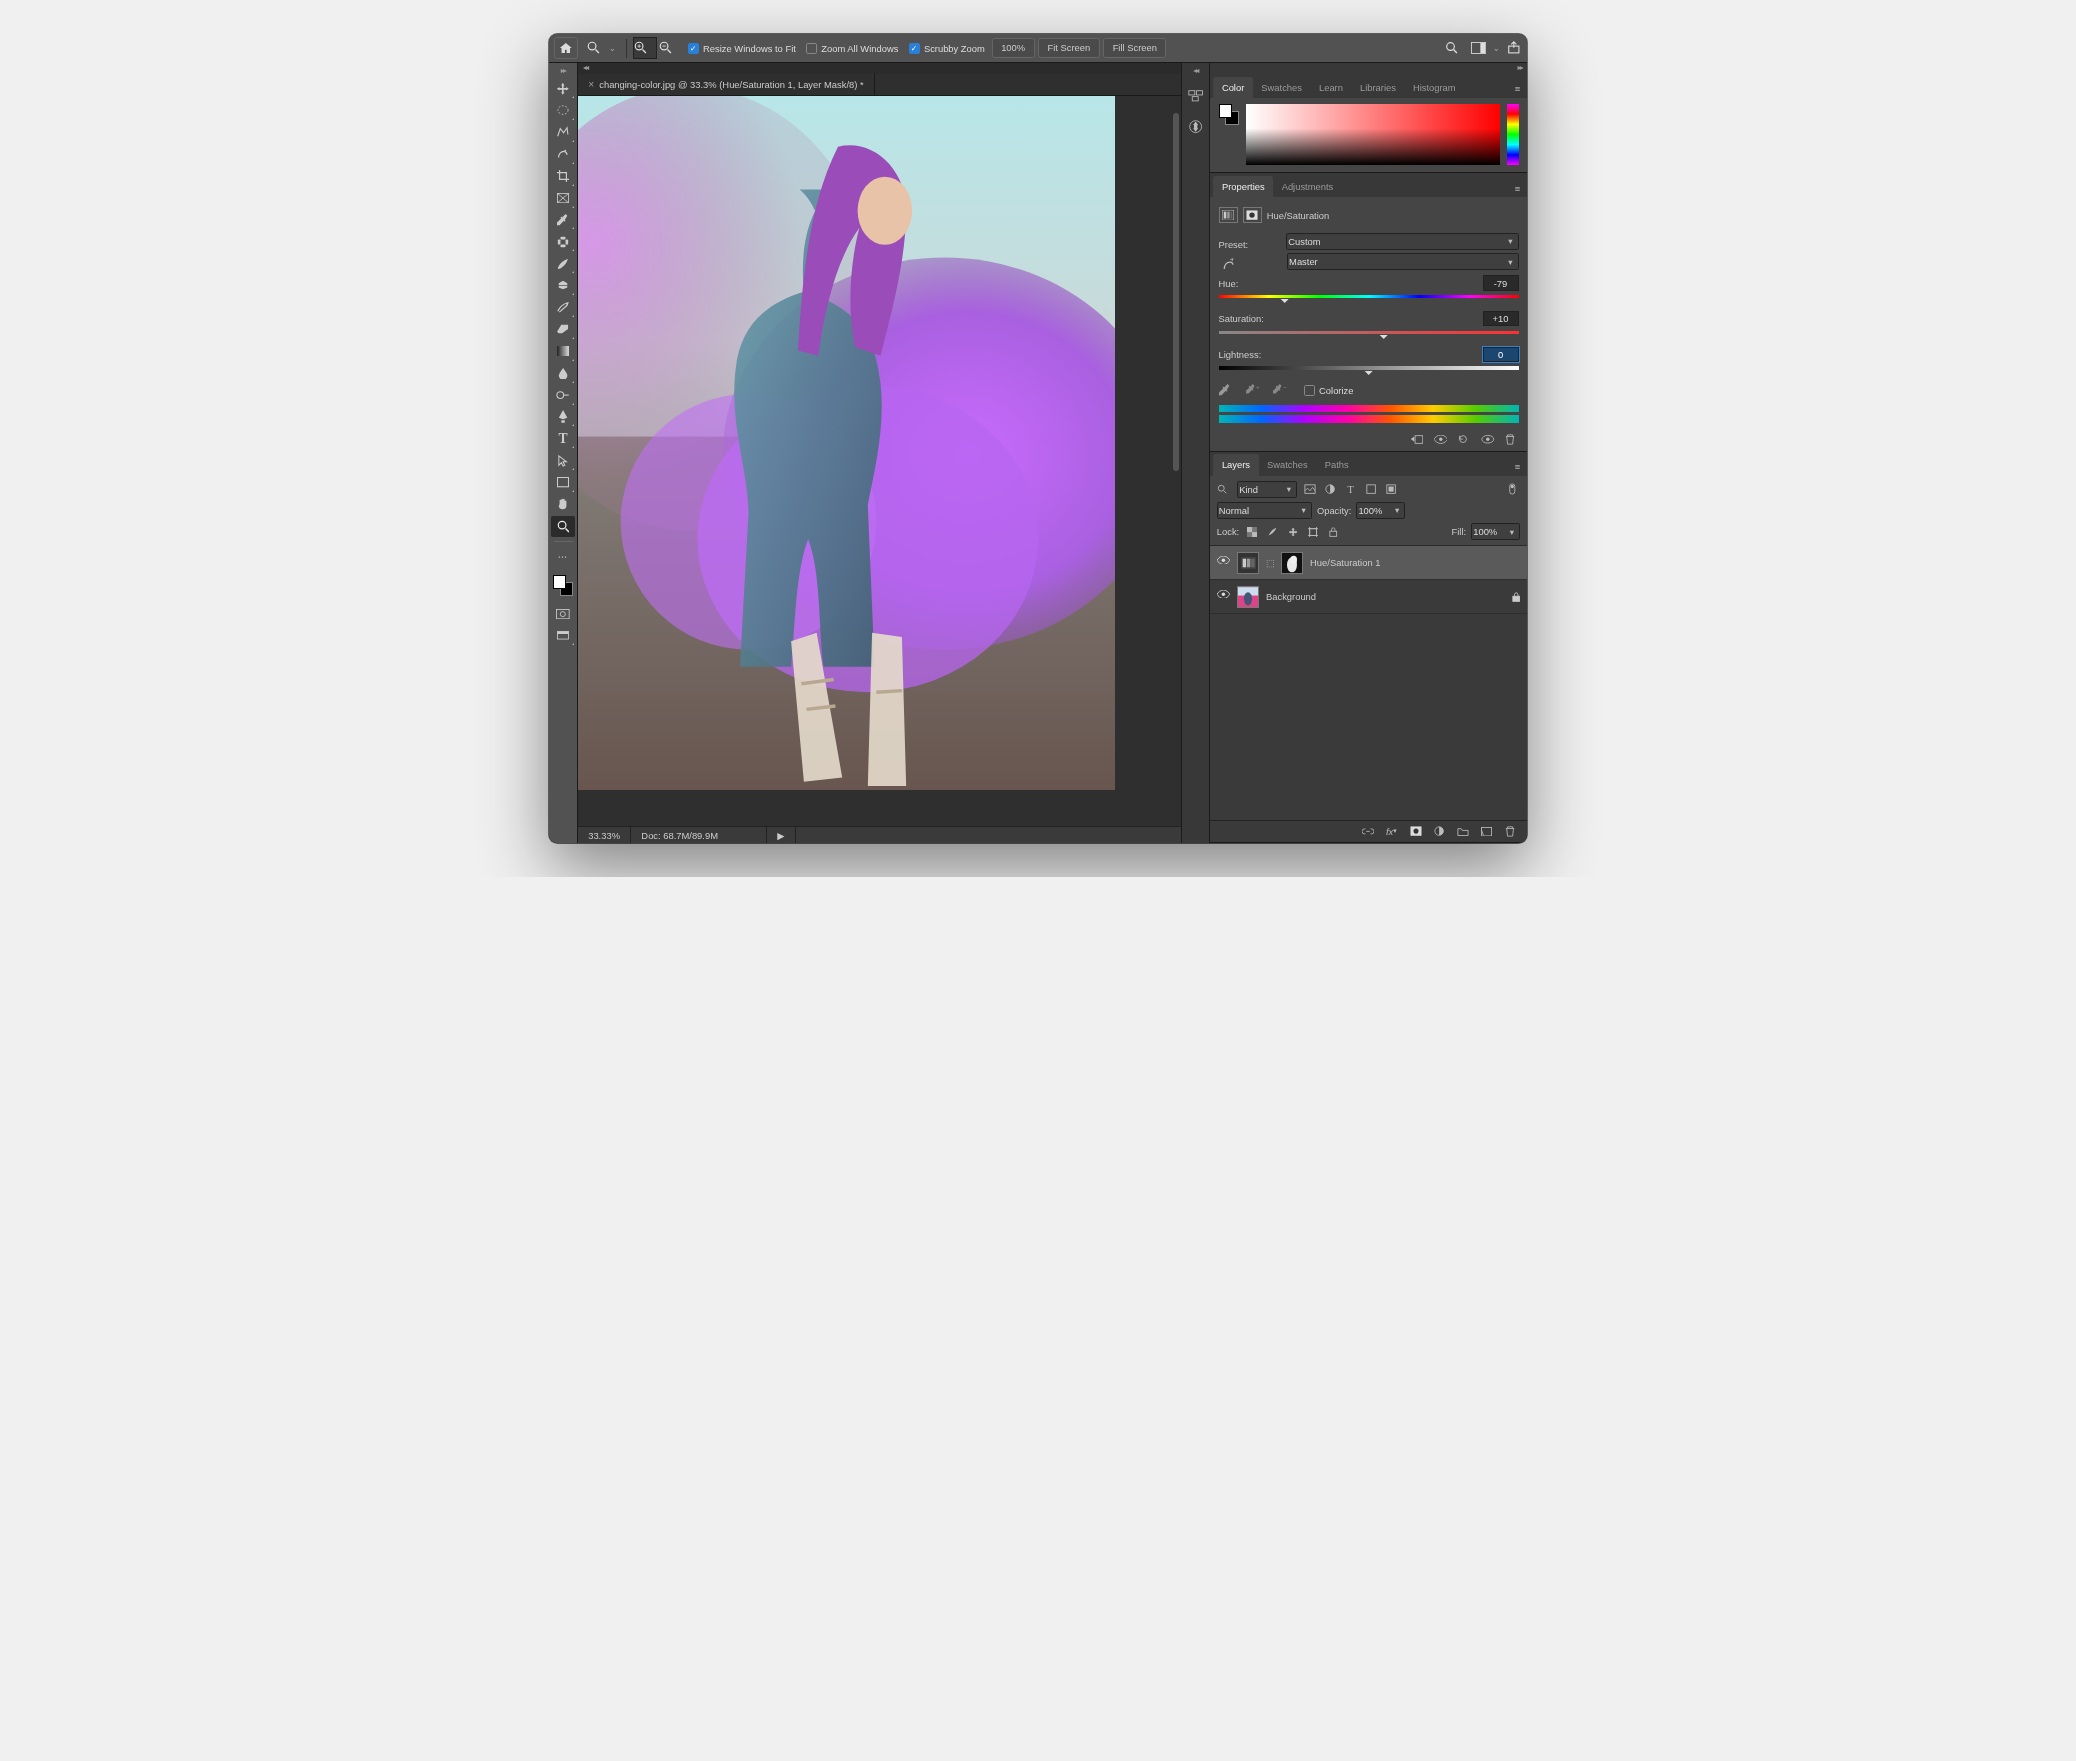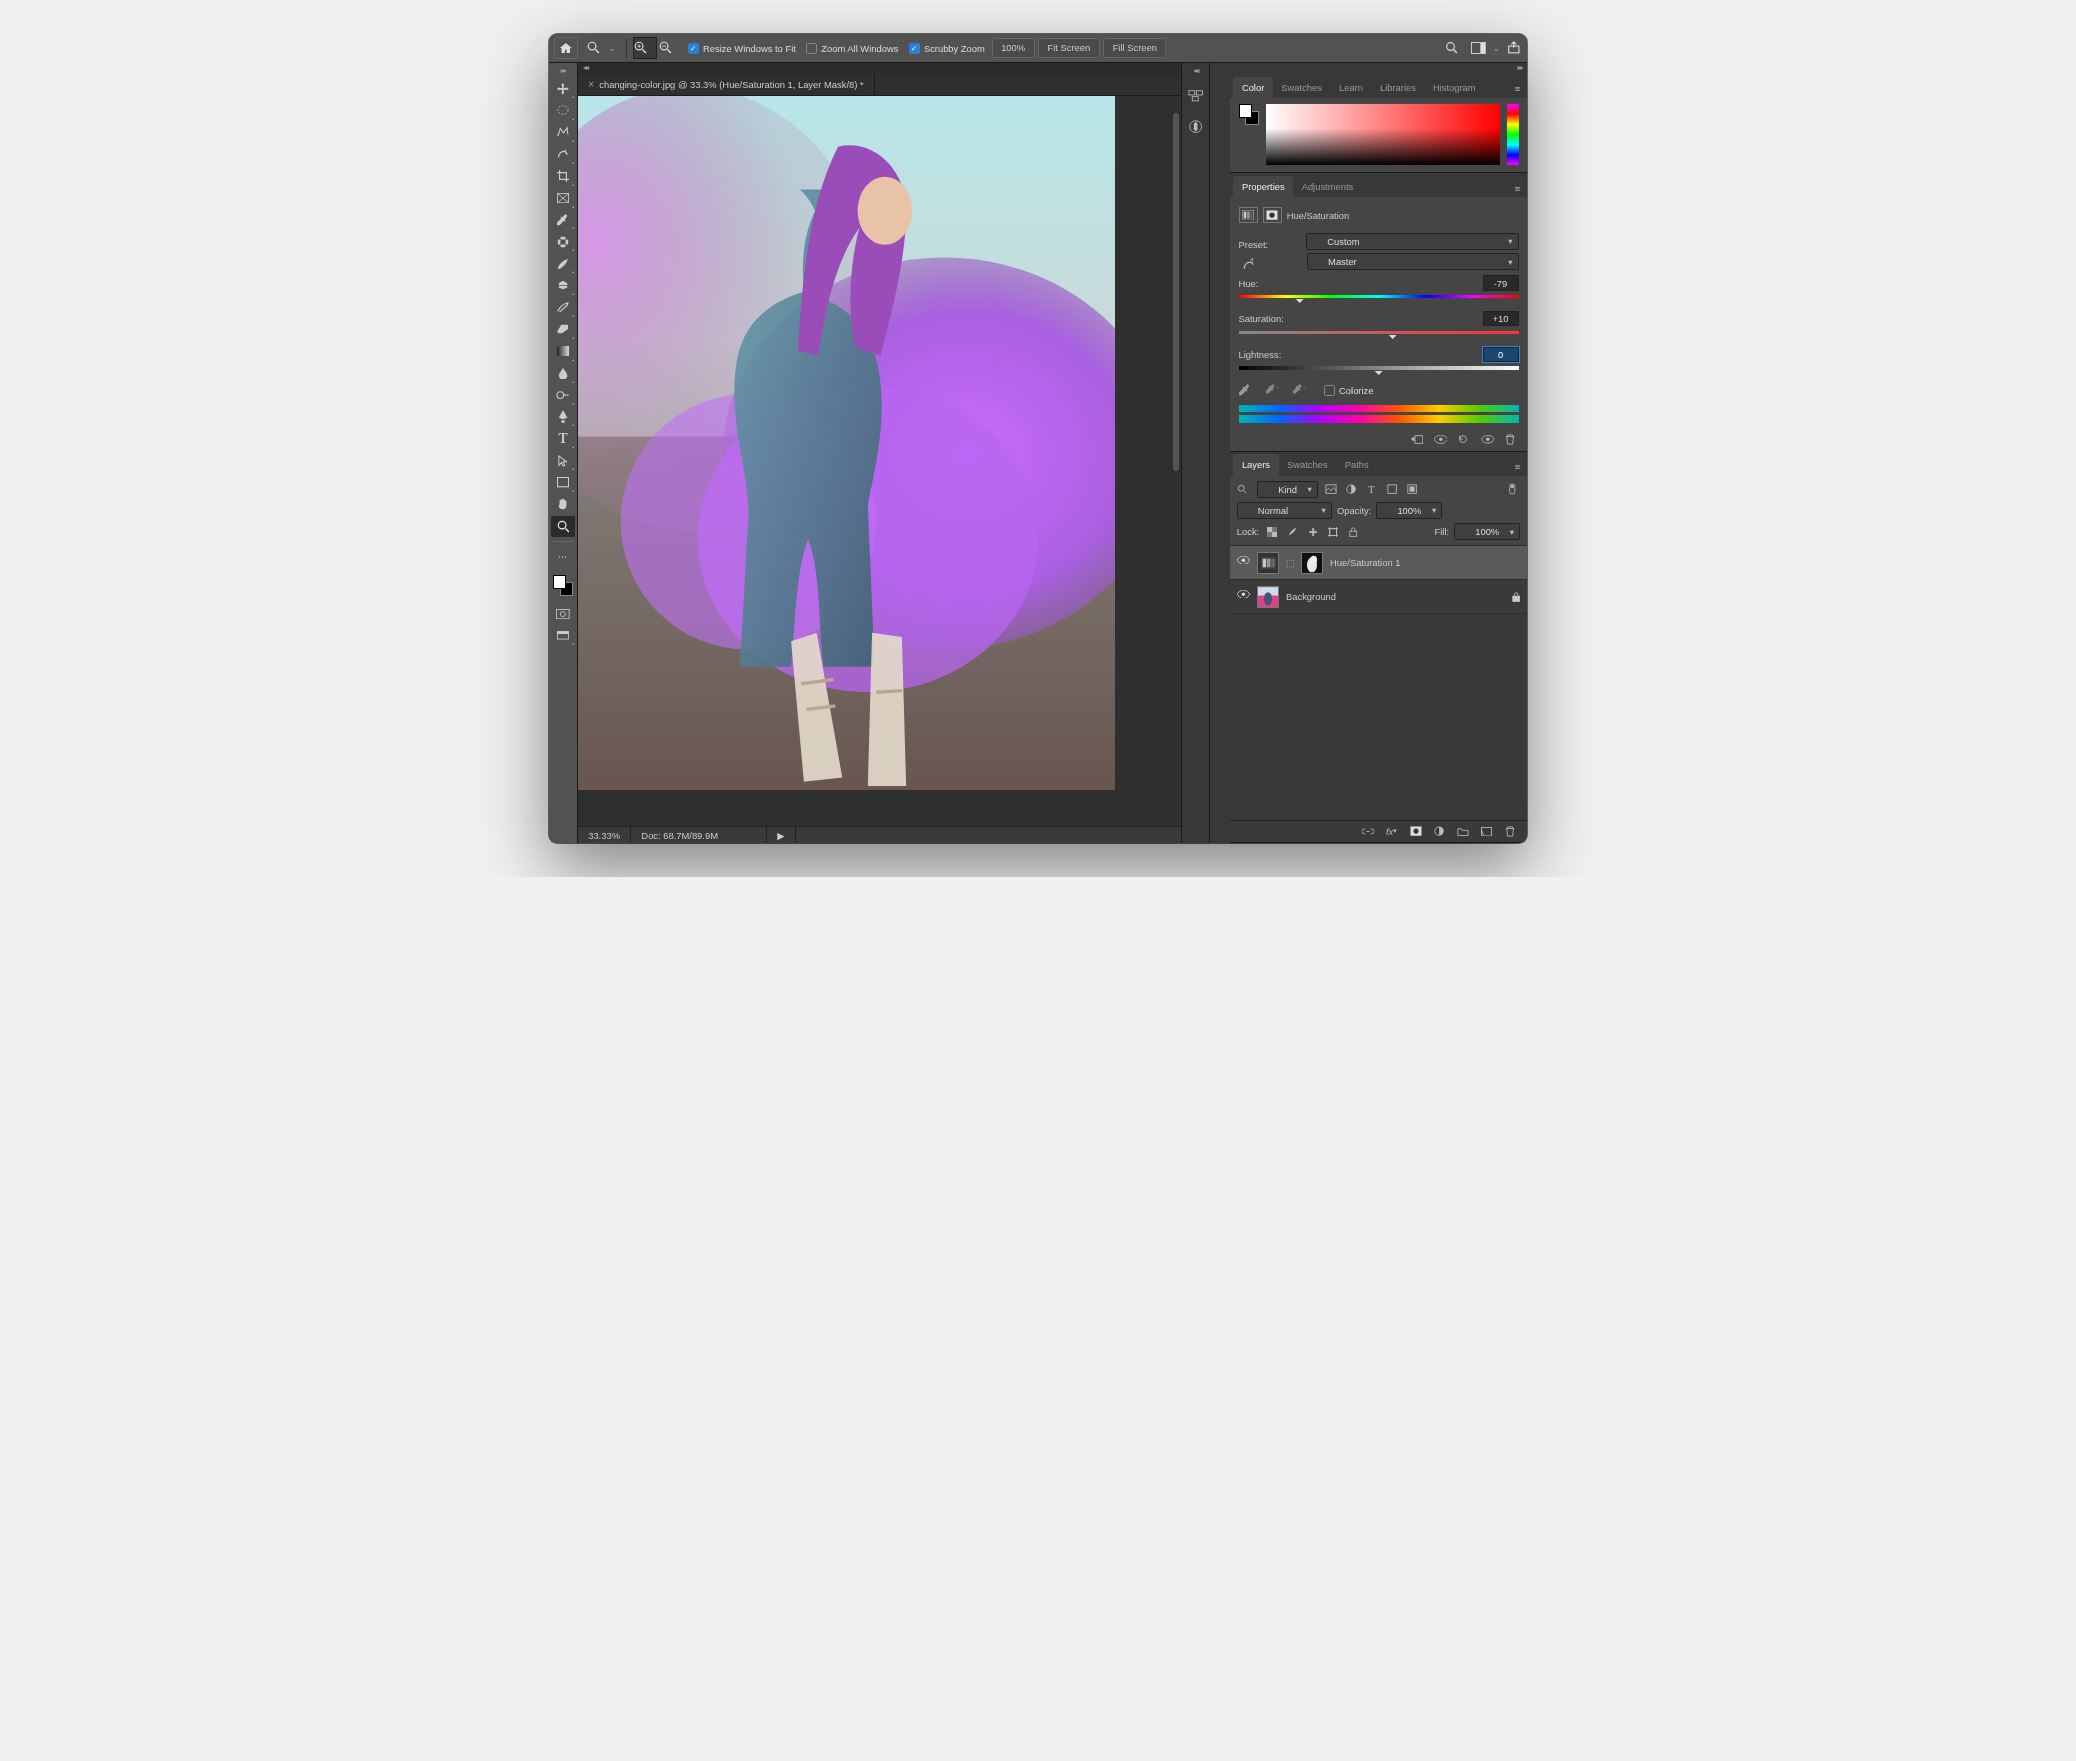--- a/index.html
+++ b/index.html
@@ -63,40 +63,40 @@
   .canvas-wrap{flex:1;position:relative;overflow:hidden;background:#2f2f2f;display:flex;}
   .canvas{flex:1;display:flex;align-items:center;justify-content:center;position:relative;}
   .photo{width:537px;height:694px;position:absolute;top:0;left:0;}
   .status{height:17px;background:#3a3a3a;border-top:0.9px solid #222;display:flex;align-items:center;font-size:9.4px;color:#ccc;}
   .status .cell{padding:0 10.2px;border-right:0.9px solid #222;height:100%;display:flex;align-items:center;}
   
   .midstrip{width:29px;background:var(--bg-1);border-left:0.9px solid #1a1a1a;border-right:0.9px solid #1a1a1a;display:flex;flex-direction:column;align-items:center;padding-top:3.4px;gap:6.8px;}
   .mid-ico{width:24px;height:24px;display:flex;align-items:center;justify-content:center;color:#bbb;border:0.9px solid transparent;}
   
   .panels{width:317px;background:var(--bg-1);display:flex;flex-direction:column;min-height:0;}
-  .panel{border-bottom:0.9px solid #1a1a1a;display:flex;flex-direction:column;margin-left:20px;}
+  .panel{border-bottom:0.9px solid #1a1a1a;display:flex;flex-direction:column;}
   .p-tabs{height:24px;display:flex;align-items:flex-end;padding:0 3.4px;gap:0;position:relative;}
   .p-tab{padding:5.1px 8.5px;font-size:9.4px;color:#999;border-top-left-radius:2.6px;border-top-right-radius:2.6px;}
   .p-tab.on{color:#eee;background:var(--bg-2);}
   .p-menu{margin-left:auto;color:#aaa;padding:3.4px;}
   .p-body{background:var(--bg-2);padding:6.8px 8.5px;}
   
   .color-body{display:flex;gap:6.8px;align-items:flex-start;}
   .mini-sw{position:relative;width:20.4px;height:20.4px;}
   .mini-sw .a{position:absolute;left:0;top:0;width:13.6px;height:13.6px;background:#fff;border:0.9px solid #000;}
   .mini-sw .b{position:absolute;right:0;bottom:0;width:13.6px;height:13.6px;background:#000;border:0.9px solid #888;}
   .color-field{flex:1;height:61px;background:linear-gradient(to right,#fff,#ff0000);position:relative;}
   .color-field::after{content:'';position:absolute;inset:0;background:linear-gradient(to top,#000,transparent 60%);}
   .hue-strip{width:12px;height:61px;background:linear-gradient(to bottom,#f0f,#f00,#ff0,#0f0,#0ff,#00f,#f0f);}
   
   .prop-head{display:flex;align-items:center;gap:5.1px;padding:3.4px 0 6.8px;}
   .prop-head .chip{width:19px;height:15.3px;border:0.9px solid #777;display:flex;align-items:center;justify-content:center;color:#ccc;font-size:8.5px;}
   .row{display:flex;align-items:flex-end;gap:6.8px;margin:3.4px 0;font-size:9.4px;}
   .row label{width:61px;color:#ccc;}
-  .dd{flex:1;height:17px;background:var(--dropdown-bg);border:0.9px solid #222;border-radius:1.7px;display:flex;align-items:center;padding:0 20px;color:#ddd;position:relative;}
+  .dd{flex:1;height:17px;background:var(--dropdown-bg);border:0.9px solid #222;border-radius:1.7px;display:flex;align-items:center;padding:0 1px;color:#ddd;position:relative;}
   .dd::after{content:'▾';position:absolute;right:5.1px;color:#bbb;font-size:8.5px;}
   .dd.small{flex:0 0 60px;}
   .val-box{width:36px;height:15.3px;background:#2a2a2a;border:0.9px solid #222;text-align:center;color:#ddd;font-size:9.4px;display:flex;align-items:center;justify-content:center;}
   .val-box.active{outline:0.9px solid #2e84d8;background:#1b4670;color:#fff;}
   .slider-row{margin:5.1px 0 10.2px;}
   .slider-label{display:flex;justify-content:space-between;align-items:center;margin-bottom:1.7px;}
   .slider-track{height:8.5px;position:relative;}
   .slider-track .bar{height:3.4px;position:absolute;top:2.6px;left:0;right:0;}
   .hue-bar{background:linear-gradient(to right,#f00,#ff0,#0f0,#0ff,#00f,#f0f,#f00);}
   .sat-bar{background:linear-gradient(to right,#888,#ff3030);}

